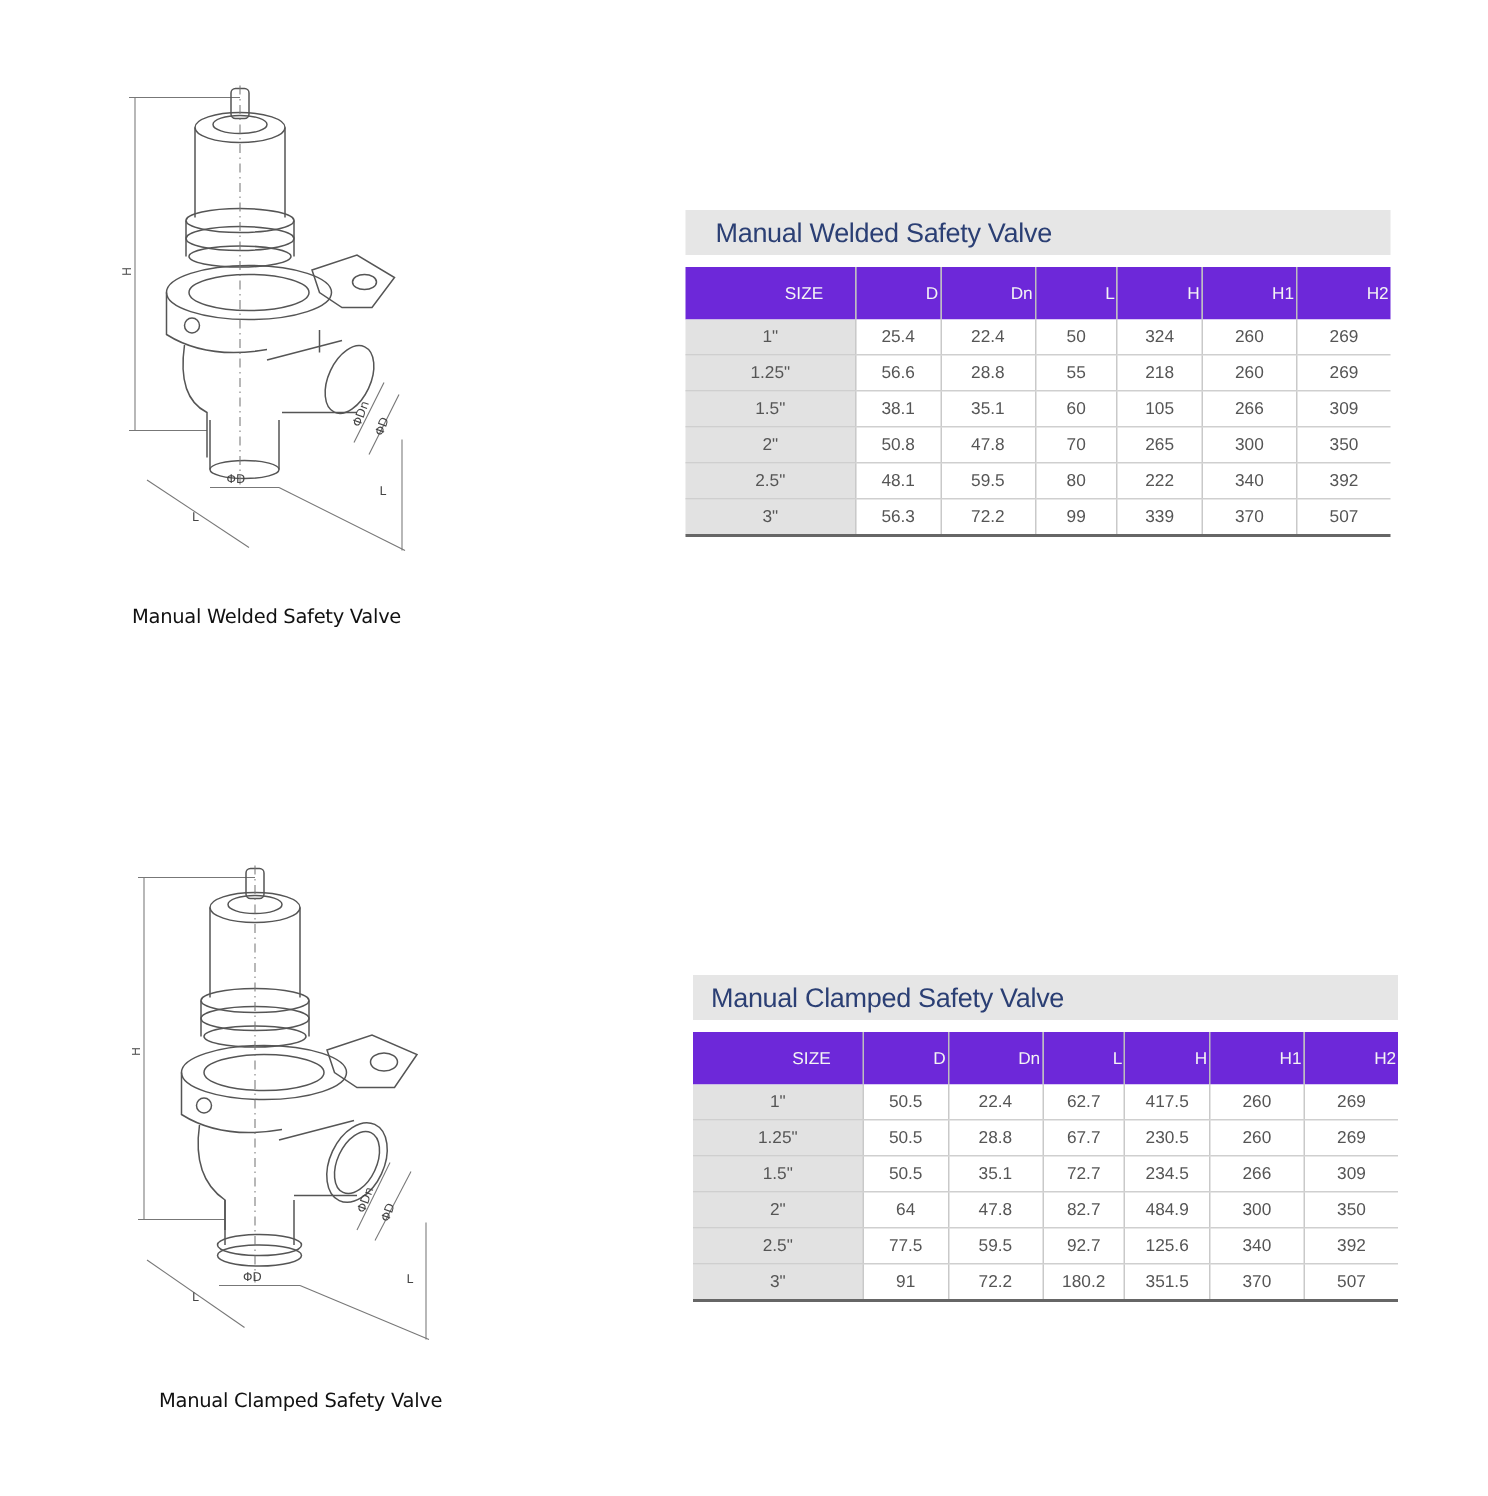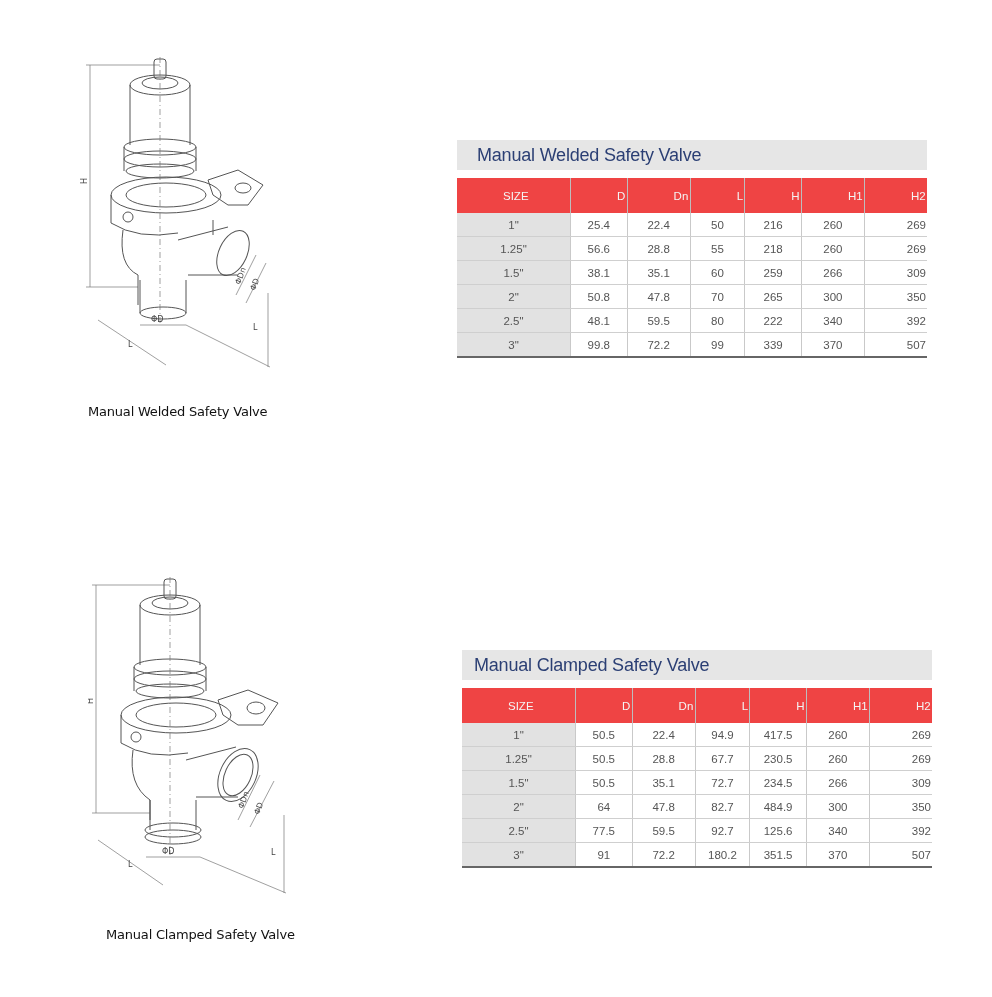--- a/index.html
+++ b/index.html
@@ -2,25 +2,25 @@
 <html><head>
 <meta charset="utf-8">
 <style>
   html, body { margin: 0; padding: 0; background: #ffffff; }
   body { width: 992px; height: 997px; position: relative; overflow: hidden; font-family: "Liberation Sans", sans-serif; }
   .figure { position: absolute; }
   .caption { position: absolute; font-family: "DejaVu Sans", sans-serif; font-size: 13px; color: #111; letter-spacing: -0.2px; }
   .spec-block { position: absolute; }
   .spec-title { background: #e6e6e6; color: #2b3f74; font-size: 18px; height: 30px; line-height: 30px; padding-left: 20px; letter-spacing: -0.2px; }
   table.spec { border-collapse: collapse; width: 100%; margin-top: 8px; font-size: 11.5px; color: #555; border-bottom: 2px solid #666; }
-  table.spec th { background: #ef4444; color: #f4f4f4; font-weight: normal; height: 33px; border-right: 1px solid #bdbdbd; text-align: left; padding-left: 46px; }
+  table.spec th { background: #6d28d9; color: #f4f4f4; font-weight: normal; height: 33px; border-right: 1px solid #bdbdbd; text-align: center; padding-left: 46px; }
   table.spec th:last-child { border-right: none; }
   table.spec td { height: 21px; text-align: center; border-right: 1px solid #c9c9c9; border-bottom: 1px solid #cfcfcf; background: #fff; }
   table.spec td:first-child { background: #e2e2e2; }
-  table.spec td:last-child { border-right: none; text-align: right; }
+  table.spec td:last-child { border-right: none; }
   svg .ln { fill: none; stroke: #555; stroke-width: 1; }
   svg .thin { fill: none; stroke: #777; stroke-width: 0.7; }
   svg .dash { fill: none; stroke: #777; stroke-width: 0.7; stroke-dasharray: 6 3 1 3; }
   svg text { font-family: "DejaVu Sans", sans-serif; font-size: 8px; fill: #444; }
 </style>
 </head>
 <body>
 
 <div class="figure" style="left:78px; top:55px; width:210px; height:320px;">
   <svg width="210" height="320" viewBox="0 0 210 320">
@@ -97,39 +97,39 @@
         <th>H1</th>
         <th>H2</th>
       </tr>
     </thead>
     <tbody>
       <tr>
         <td>1"</td>
           <td>25.4</td>
           <td>22.4</td>
           <td>50</td>
-          <td>216</td>
+          <td>324</td>
           <td>260</td>
           <td>269</td>
       </tr>
       <tr>
         <td>1.25"</td>
           <td>56.6</td>
           <td>28.8</td>
           <td>55</td>
           <td>218</td>
           <td>260</td>
           <td>269</td>
       </tr>
       <tr>
         <td>1.5"</td>
           <td>38.1</td>
           <td>35.1</td>
           <td>60</td>
-          <td>259</td>
+          <td>105</td>
           <td>266</td>
           <td>309</td>
       </tr>
       <tr>
         <td>2"</td>
           <td>50.8</td>
           <td>47.8</td>
           <td>70</td>
           <td>265</td>
           <td>300</td>
@@ -139,21 +139,21 @@
         <td>2.5"</td>
           <td>48.1</td>
           <td>59.5</td>
           <td>80</td>
           <td>222</td>
           <td>340</td>
           <td>392</td>
       </tr>
       <tr>
         <td>3"</td>
-          <td>99.8</td>
+          <td>56.3</td>
           <td>72.2</td>
           <td>99</td>
           <td>339</td>
           <td>370</td>
           <td>507</td>
       </tr>
     </tbody>
   </table>
 </div>
 
@@ -220,21 +220,21 @@
         <th>H</th>
         <th>H1</th>
         <th>H2</th>
       </tr>
     </thead>
     <tbody>
       <tr>
         <td>1"</td>
           <td>50.5</td>
           <td>22.4</td>
-          <td>94.9</td>
+          <td>62.7</td>
           <td>417.5</td>
           <td>260</td>
           <td>269</td>
       </tr>
       <tr>
         <td>1.25"</td>
           <td>50.5</td>
           <td>28.8</td>
           <td>67.7</td>
           <td>230.5</td>

